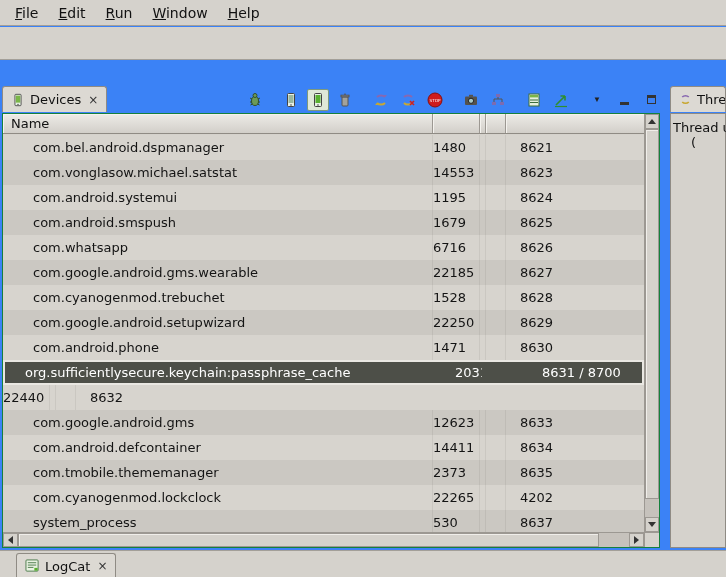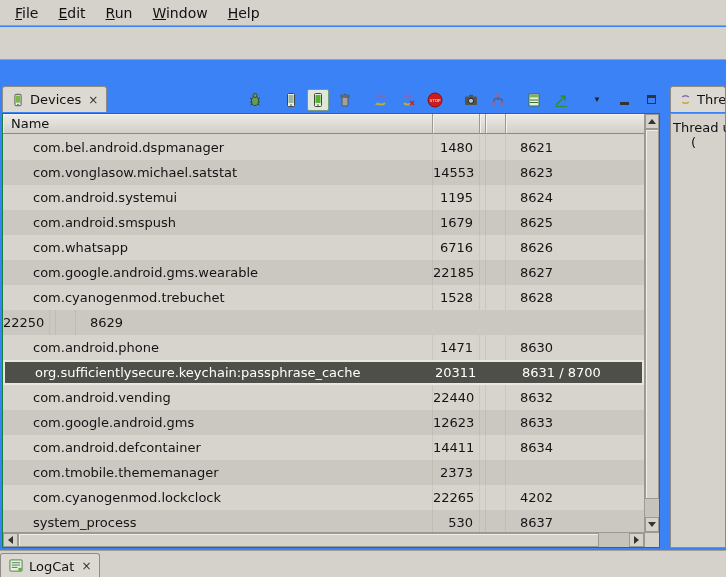--- a/index.html
+++ b/index.html
@@ -49,26 +49,26 @@
   .hc.b1   { width:6px; }
   .hc.b2   { width:20px; }
   .hc.port { flex:1; border-right:none; }
 
   .rows { position:absolute; top:21px; left:0; right:15px; bottom:15px; overflow:hidden; }
   .trow { display:flex; height:25px; line-height:25px; font-size:13px; color:#141414; }
   .trow:nth-child(odd)  { background:#d7d4ce; }
   .trow:nth-child(even) { background:#cbc8c2; }
   .cell { overflow:hidden; white-space:nowrap; height:100%; }
   .cell.name { width:430px; padding-left:30px; border-right:1px solid rgba(0,0,0,0.06); }
-  .cell.pid  { width:47px; text-align:right; padding-right:6px; border-right:1px solid rgba(0,0,0,0.06); }
+  .cell.pid  { width:47px; padding-right:6px; border-right:1px solid rgba(0,0,0,0.06); }
   .cell.b1   { width:6px;  border-right:1px solid rgba(0,0,0,0.06); }
   .cell.b2   { width:20px; border-right:1px solid rgba(0,0,0,0.06); }
   .cell.port { flex:1; padding-left:14px; }
   .trow.selected { background:#4d4f48; color:#fff; border:2px solid #e9e7e2; line-height:21px; }
-  .trow.selected .cell { border-right:none; }
+  .trow.selected .cell { border-right:none;padding-left:20px; }
 
   
   .vscroll { position:absolute; top:0; right:0; width:15px; bottom:15px;
              background:#c6c2bc; border-left:1px solid #9c9892; }
   .vs-btn { position:absolute; left:0; width:14px; height:15px; background:#d5d2cc;
             border:1px solid #9c9892; display:flex; align-items:center; justify-content:center; }
   .vs-up { top:0; } .vs-down { bottom:0; }
   .arrow-up { width:0; height:0; border-left:4px solid transparent; border-right:4px solid transparent; border-bottom:5px solid #333; }
   .arrow-down { width:0; height:0; border-left:4px solid transparent; border-right:4px solid transparent; border-top:5px solid #333; }
   .arrow-left { width:0; height:0; border-top:4px solid transparent; border-bottom:4px solid transparent; border-right:5px solid #333; }
@@ -88,21 +88,21 @@
   
   .threads-panel { position:absolute; top:2px; left:670px; right:0; bottom:2px; overflow:hidden; }
   .threads-body { position:absolute; top:27px; left:0; right:0; bottom:0;
                   border:1px solid #8f8b84; background:#d5d2cc; font-size:13px; padding-top:6px; }
   .threads-line1 { padding-left:2px; white-space:nowrap; }
   .threads-line2 { padding-left:20px; }
 
   
   .bottombar { position:absolute; left:0; right:0; bottom:0; height:27px; background:#d5d2cc;
                border-top:1px solid #a39f98; }
-  .logcat-tab { position:absolute; left:0; top:2px; height:25px; display:inline-flex; align-items:center;
+  .logcat-tab { position:absolute; left:16px; top:2px; height:25px; display:inline-flex; align-items:center;
                 gap:5px; padding:0 8px; background:#dcd9d3; border:1px solid #8f8b84; border-bottom:none;
                 border-radius:3px 3px 0 0; font-size:13px; }
 </style>
 </head>
 <body>
 
 <div class="window">
 
   <div class="menubar">
     <div class="menu-item"><span class="mnemonic">F</span><span>ile</span></div>
@@ -273,41 +273,41 @@
               <div class="cell port">8627</div>
             </div>
             <div class="trow">
               <div class="cell name">com.cyanogenmod.trebuchet</div>
               <div class="cell pid">1528</div>
               <div class="cell b1"></div>
               <div class="cell b2"></div>
               <div class="cell port">8628</div>
             </div>
             <div class="trow">
+              <div class="cell name">com.google.android.setupwizard</div>
               <div class="cell pid">22250</div>
               <div class="cell b1"></div>
               <div class="cell b2"></div>
               <div class="cell port">8629</div>
             </div>
             <div class="trow">
               <div class="cell name">com.android.phone</div>
               <div class="cell pid">1471</div>
               <div class="cell b1"></div>
               <div class="cell b2"></div>
               <div class="cell port">8630</div>
             </div>
             <div class="trow selected">
               <div class="cell name">org.sufficientlysecure.keychain:passphrase_cache</div>
               <div class="cell pid">20311</div>
               <div class="cell b1"></div>
               <div class="cell b2"></div>
               <div class="cell port">8631 / 8700</div>
             </div>
             <div class="trow">
-              <div class="cell name">com.android.vending</div>
               <div class="cell pid">22440</div>
               <div class="cell b1"></div>
               <div class="cell b2"></div>
               <div class="cell port">8632</div>
             </div>
             <div class="trow">
               <div class="cell name">com.google.android.gms</div>
               <div class="cell pid">12623</div>
               <div class="cell b1"></div>
               <div class="cell b2"></div>
@@ -318,20 +318,21 @@
               <div class="cell pid">14411</div>
               <div class="cell b1"></div>
               <div class="cell b2"></div>
               <div class="cell port">8634</div>
             </div>
             <div class="trow">
               <div class="cell name">com.tmobile.thememanager</div>
               <div class="cell pid">2373</div>
               <div class="cell b1"></div>
               <div class="cell b2"></div>
+              <div class="cell port">8635</div>
             </div>
             <div class="trow">
               <div class="cell name">com.cyanogenmod.lockclock</div>
               <div class="cell pid">22265</div>
               <div class="cell b1"></div>
               <div class="cell b2"></div>
               <div class="cell port">4202</div>
             </div>
             <div class="trow">
               <div class="cell name">system_process</div>

